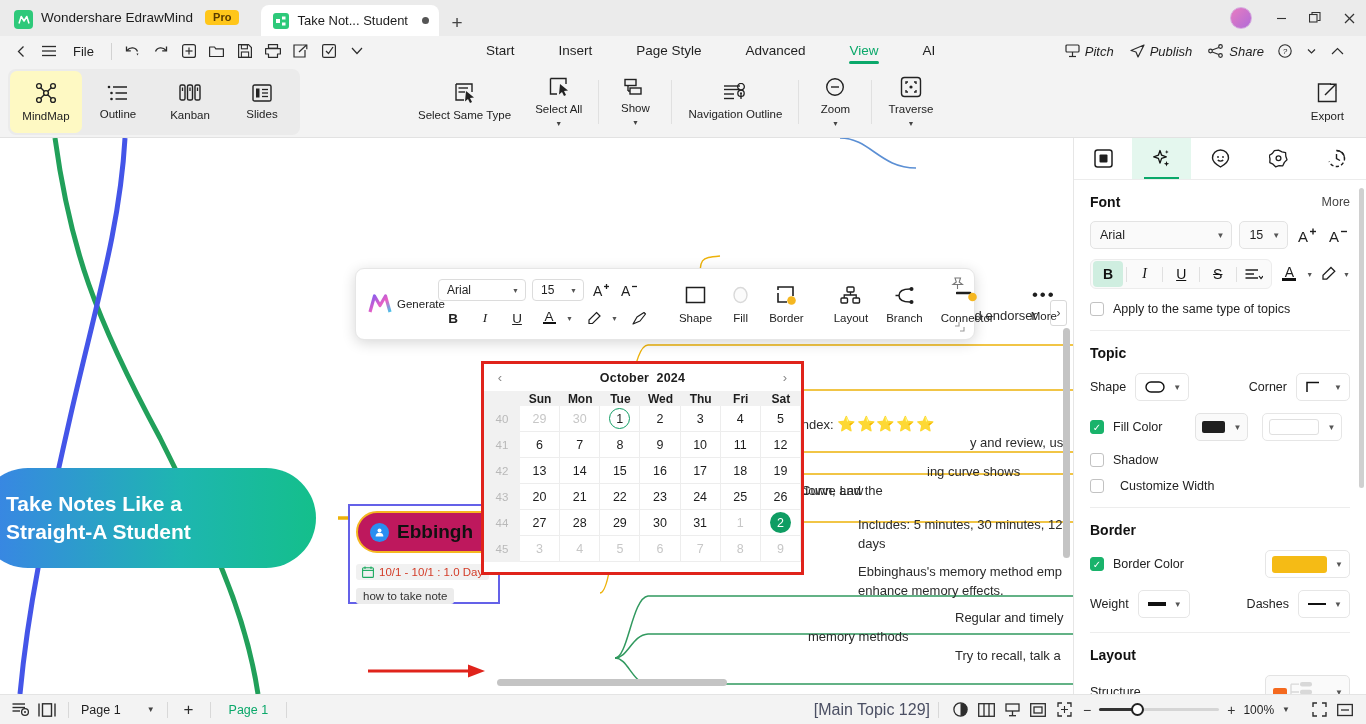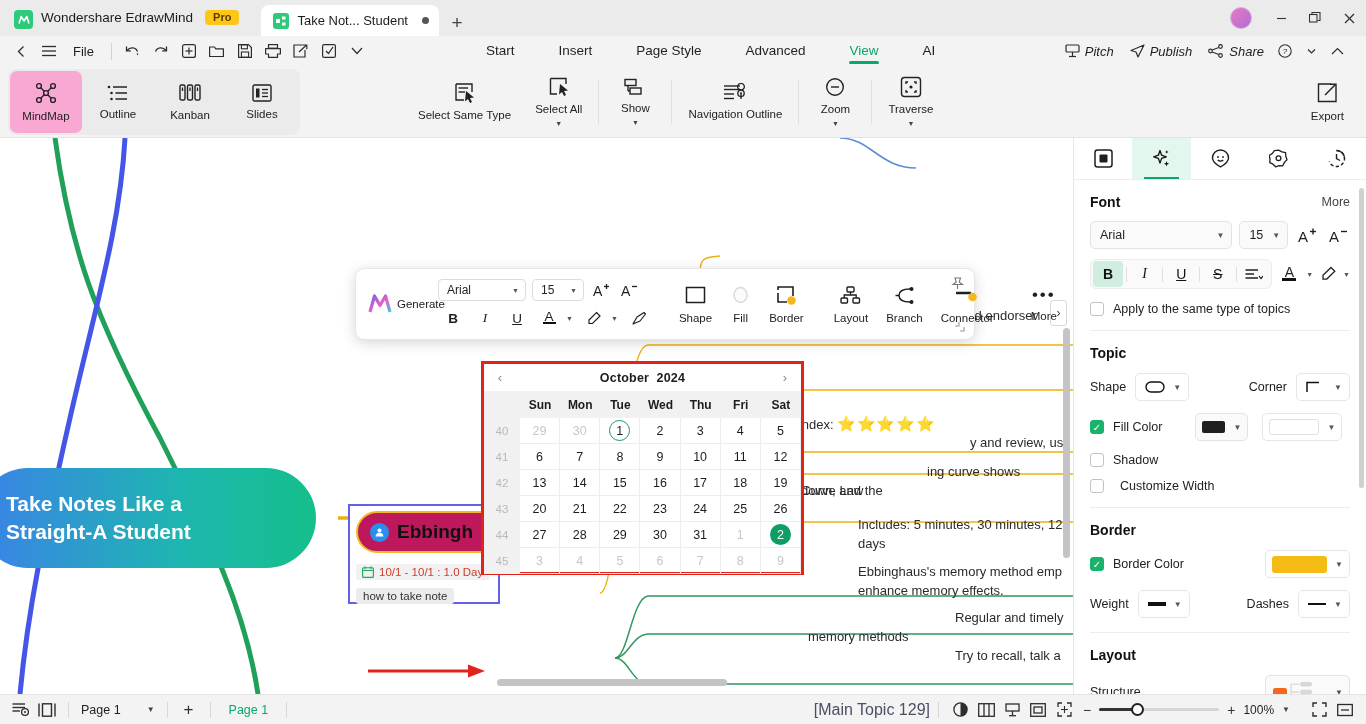--- a/index.html
+++ b/index.html
@@ -80,21 +80,21 @@
     height:72px; background:#f3f3f3; display:flex; align-items:center;
     border-bottom:1px solid #e2e2e2; position:relative;
   }
   .view-group {
     display:flex; background:#ebebeb; border-radius:8px; margin-left:8px; padding:2px;
   }
   .view-btn {
     width:72px; height:62px; display:flex;flex-direction:column;align-items:center;
     justify-content:center; gap:6px; border-radius:7px; cursor:default;
   }
-  .view-btn.active { background:#f9a8d4; }
+  .view-btn.active { background:#fef9c3; }
   .view-btn span.lbl { font-size:11.5px; color:#222; }
   .ribbon-cmds { display:flex; align-items:center; margin-left:106px; gap:0; }
   .cmd {
     display:flex;flex-direction:column;align-items:center;justify-content:flex-start;
     min-width:64px; padding:0 12px; gap:5px; cursor:default; position:relative;
   }
   .cmd .lbl { font-size:11.5px; color:#222; white-space:nowrap;}
   .cmd .caret { font-size:7px; color:#444; line-height:6px; margin-top:1px;}
   .rib-sep { width:1px; height:44px; background:#e0e0e0; margin:0 4px;}
   .export-btn {
@@ -204,21 +204,21 @@
     height:27px; display:flex; align-items:center; justify-content:center;
     position:relative; background:#fff;
   }
   .cal-head .mn { font-size:12.5px; font-weight:bold; color:#1d1d1d; letter-spacing:.2px;}
   .cal-nav {
     position:absolute; top:0; height:27px; width:24px;
     display:flex;align-items:center;justify-content:center; color:#888; font-size:13px;
   }
   .cal-nav.prev{left:4px;} .cal-nav.next{right:4px;}
   .cal-dow {
-    display:grid; grid-template-columns:36px repeat(7,1fr); background:#f1f1f1; height:27px;
+    display:grid; grid-template-columns:36px repeat(7,1fr); background:#f1f1f1; height:15px;
   }
   .cal-dow div{display:flex;align-items:center;justify-content:center;font-size:12px;color:#1d1d1d;font-weight:bold;}
   .cal-grid { display:grid; grid-template-columns:36px repeat(7,1fr); }
   .cal-grid .wk {
     height:26px; display:flex;align-items:center;justify-content:center;
     background:#f1f1f1; color:#b9b9b9; font-size:11.5px;
   }
   .cal-cell {
     height:26px; display:flex;align-items:center;justify-content:center;
     border-right:1px solid #ededed; border-bottom:1px solid #ededed;

